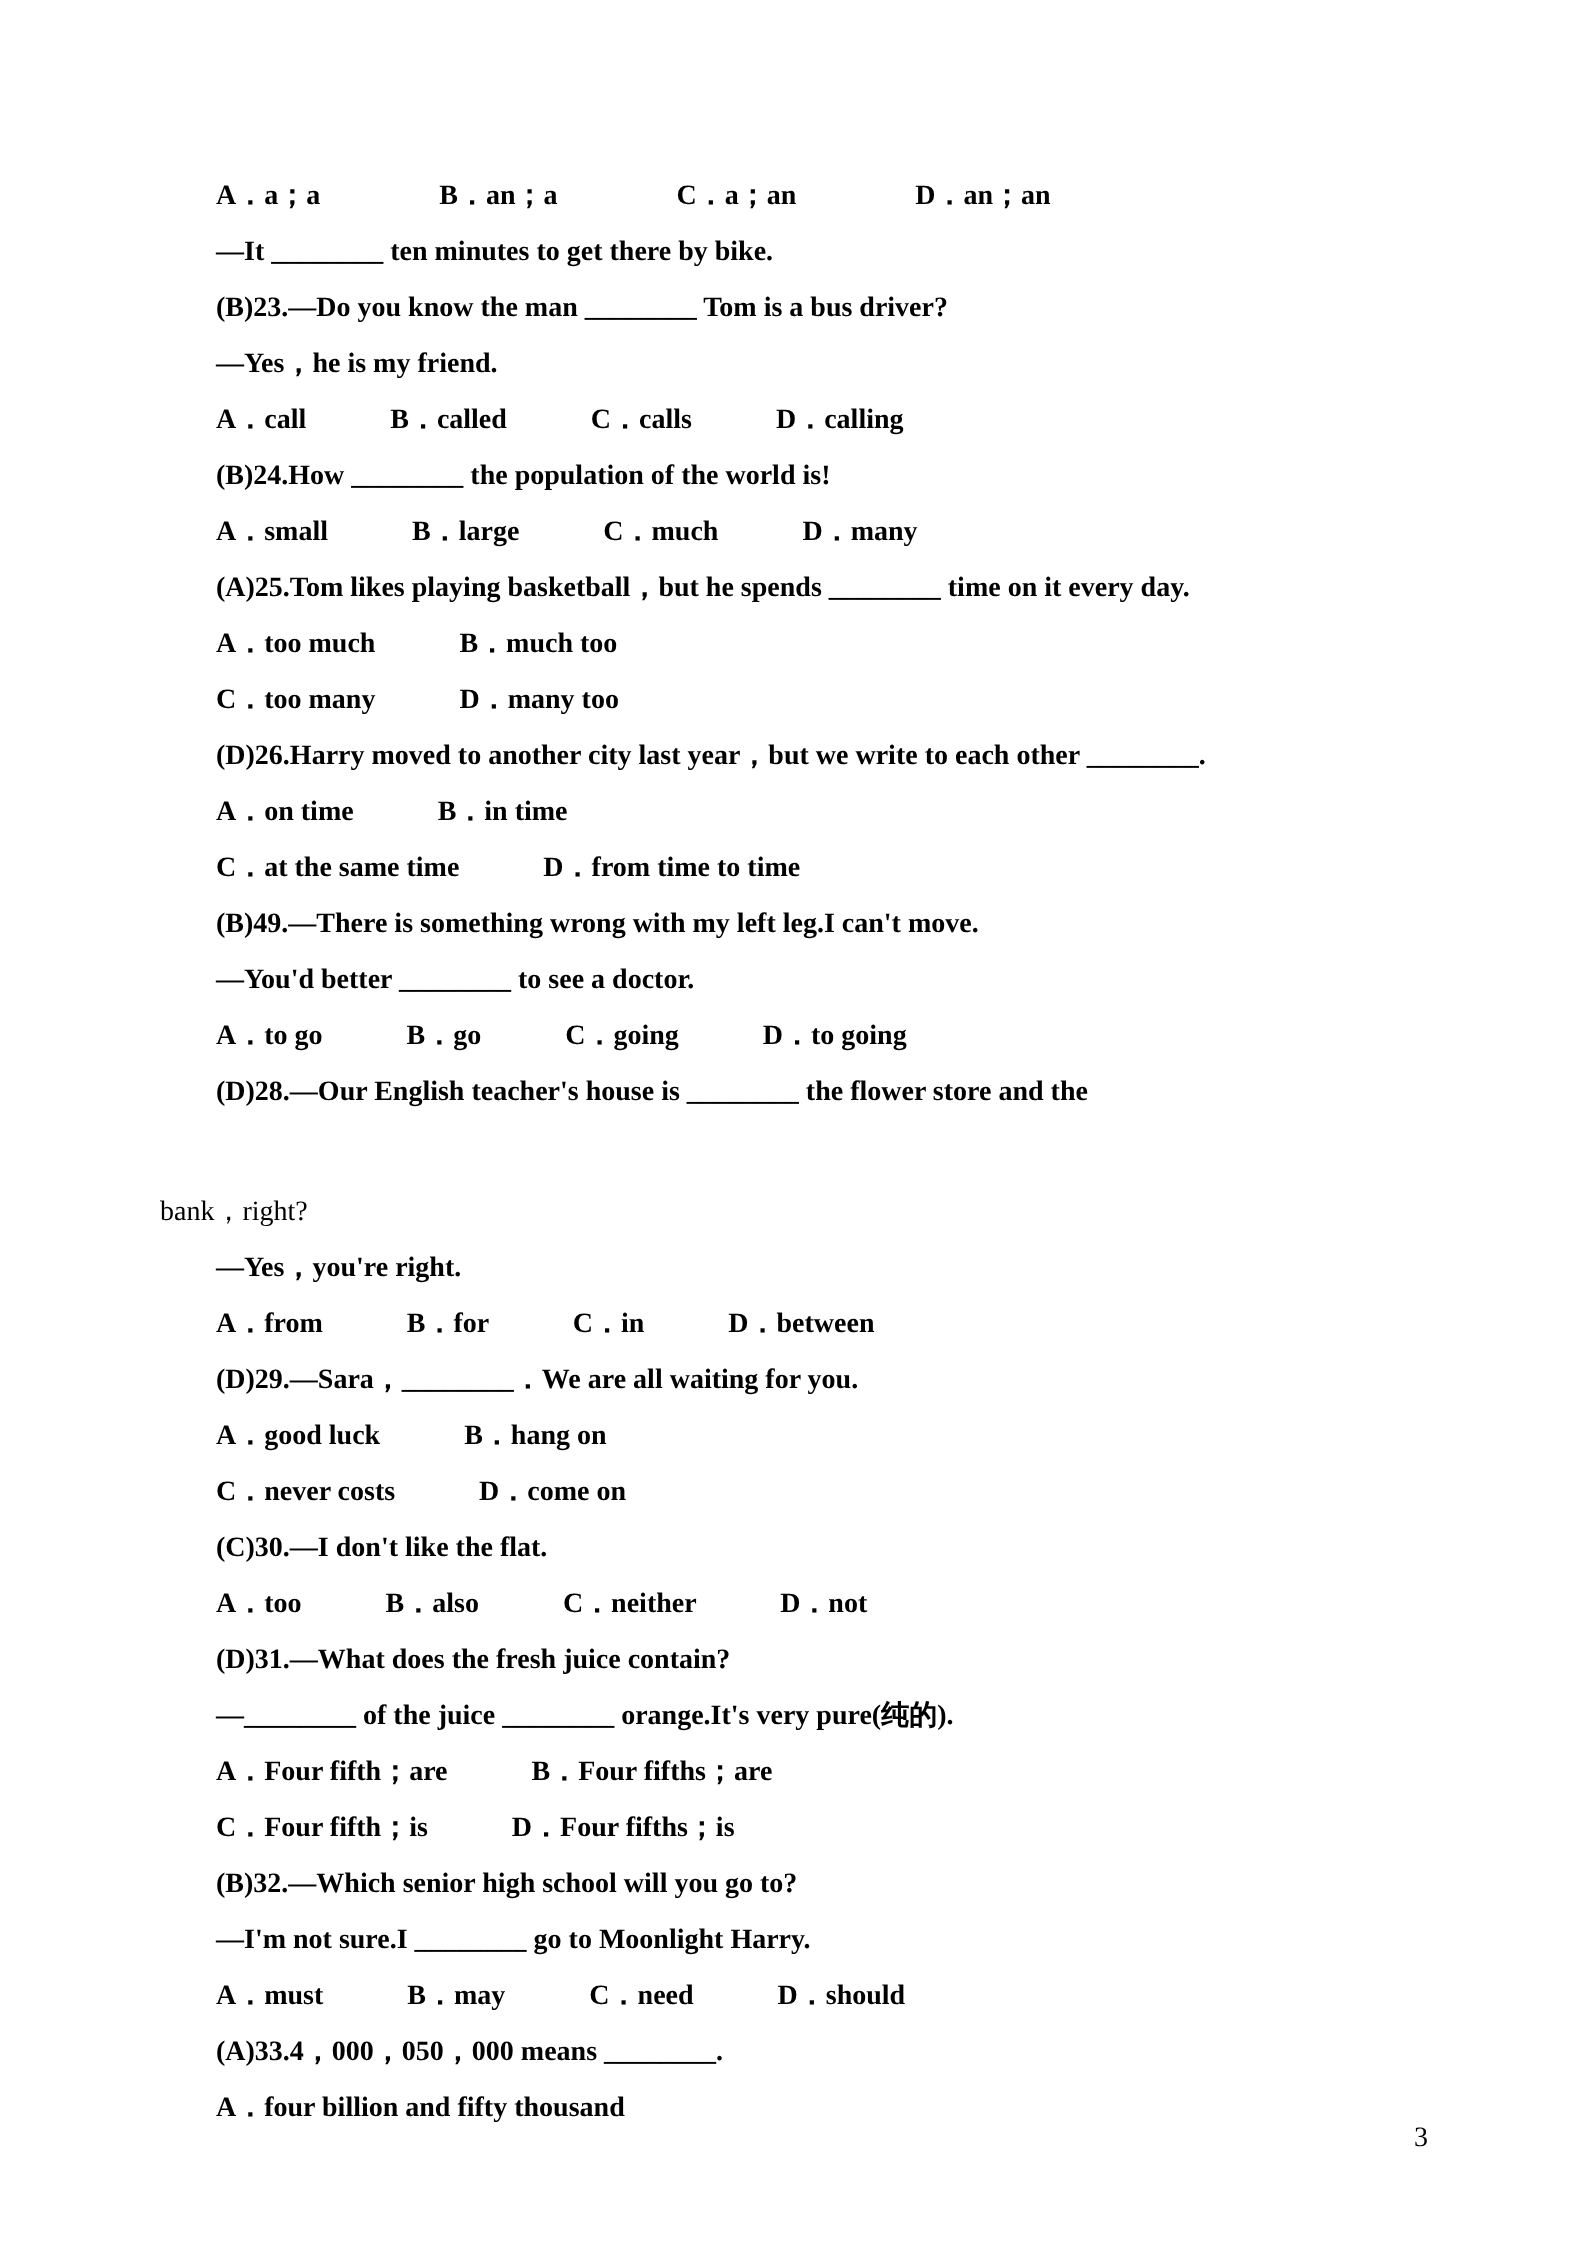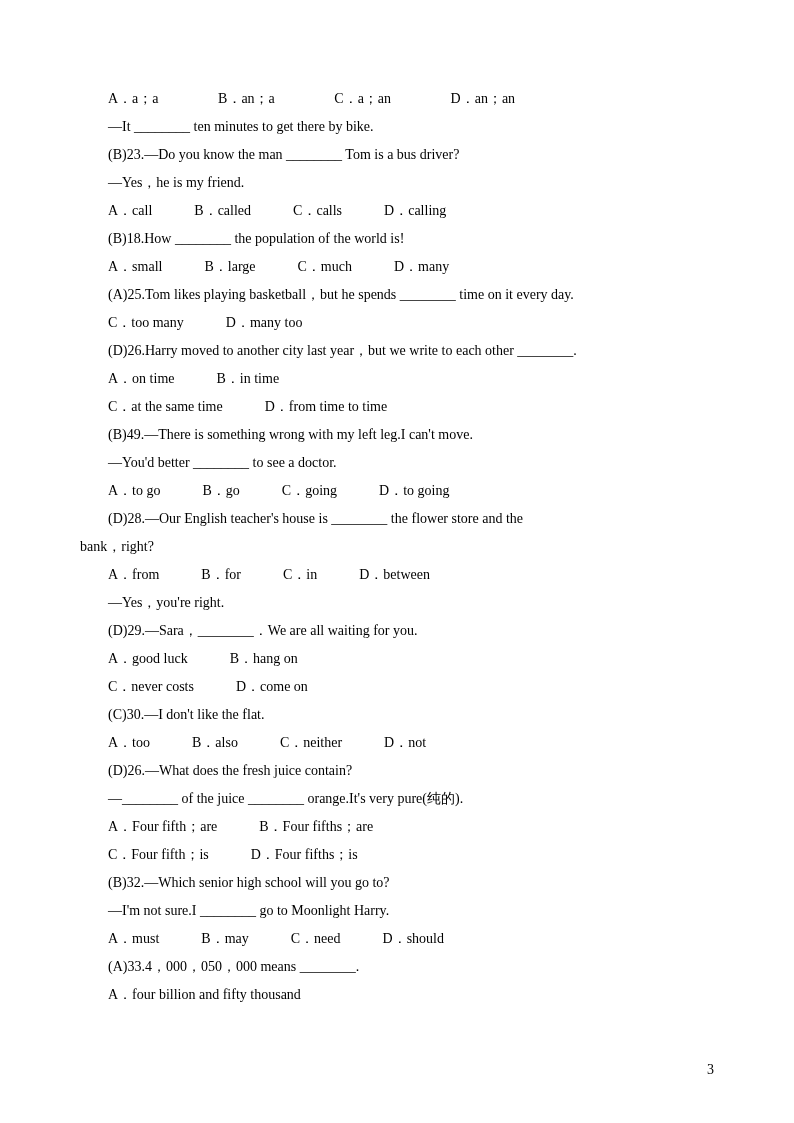--- a/index.html
+++ b/index.html
@@ -13,62 +13,65 @@
     background: #fff;
     position: relative;
   }
   .page {
     padding: 85px 80px 40px 80px;
     line-height: 2.0;
   }
   .line {
     text-indent: 2em;
     white-space: pre-wrap;
+    font-weight: bold;
   }
   .line-noindent {
     text-indent: 0;
     white-space: pre-wrap;
+    margin-top: 32px;
   }
   .page-num {
     position: absolute;
     bottom: 45px;
     right: 80px;
     font-size: 14px;
   }
 </style>
 </head>
 <body>
 
 <div class="page">
   <div id="content">
       <div class="line">A．a；a　　　　 B．an；a　　　　 C．a；an　　　　 D．an；an</div>
       <div class="line">—It ________ ten minutes to get there by bike.</div>
       <div class="line">(B)23.—Do you know the man ________ Tom is a bus driver?</div>
       <div class="line">—Yes，he is my friend.</div>
       <div class="line">A．call　　　B．called　　　C．calls　　　D．calling</div>
-      <div class="line">(B)18.How ________ the population of the world is!</div>
+      <div class="line">(B)24.How ________ the population of the world is!</div>
       <div class="line">A．small　　　B．large　　　C．much　　　D．many</div>
       <div class="line">(A)25.Tom likes playing basketball，but he spends ________ time on it every day.</div>
+      <div class="line">A．too much　　　B．much too</div>
       <div class="line">C．too many　　　D．many too</div>
       <div class="line">(D)26.Harry moved to another city last year，but we write to each other ________.</div>
       <div class="line">A．on time　　　B．in time</div>
       <div class="line">C．at the same time　　　D．from time to time</div>
       <div class="line">(B)49.—There is something wrong with my left leg.I can't move.</div>
       <div class="line">—You'd better ________ to see a doctor.</div>
       <div class="line">A．to go　　　B．go　　　C．going　　　D．to going</div>
       <div class="line">(D)28.—Our English teacher's house is ________ the flower store and the</div>
       <div class="line-noindent">bank，right?</div>
+      <div class="line">—Yes，you're right.</div>
       <div class="line">A．from　　　B．for　　　C．in　　　D．between</div>
-      <div class="line">—Yes，you're right.</div>
       <div class="line">(D)29.—Sara，________．We are all waiting for you.</div>
       <div class="line">A．good luck　　　B．hang on</div>
       <div class="line">C．never costs　　　D．come on</div>
       <div class="line">(C)30.—I don't like the flat.</div>
       <div class="line">A．too　　　B．also　　　C．neither　　　D．not</div>
-      <div class="line">(D)26.—What does the fresh juice contain?</div>
+      <div class="line">(D)31.—What does the fresh juice contain?</div>
       <div class="line">—________ of the juice ________ orange.It's very pure(纯的).</div>
       <div class="line">A．Four fifth；are　　　B．Four fifths；are</div>
       <div class="line">C．Four fifth；is　　　D．Four fifths；is</div>
       <div class="line">(B)32.—Which senior high school will you go to?</div>
       <div class="line">—I'm not sure.I ________ go to Moonlight Harry.</div>
       <div class="line">A．must　　　B．may　　　C．need　　　D．should</div>
       <div class="line">(A)33.4，000，050，000 means ________.</div>
       <div class="line">A．four billion and fifty thousand</div>
     </div>
 </div>

